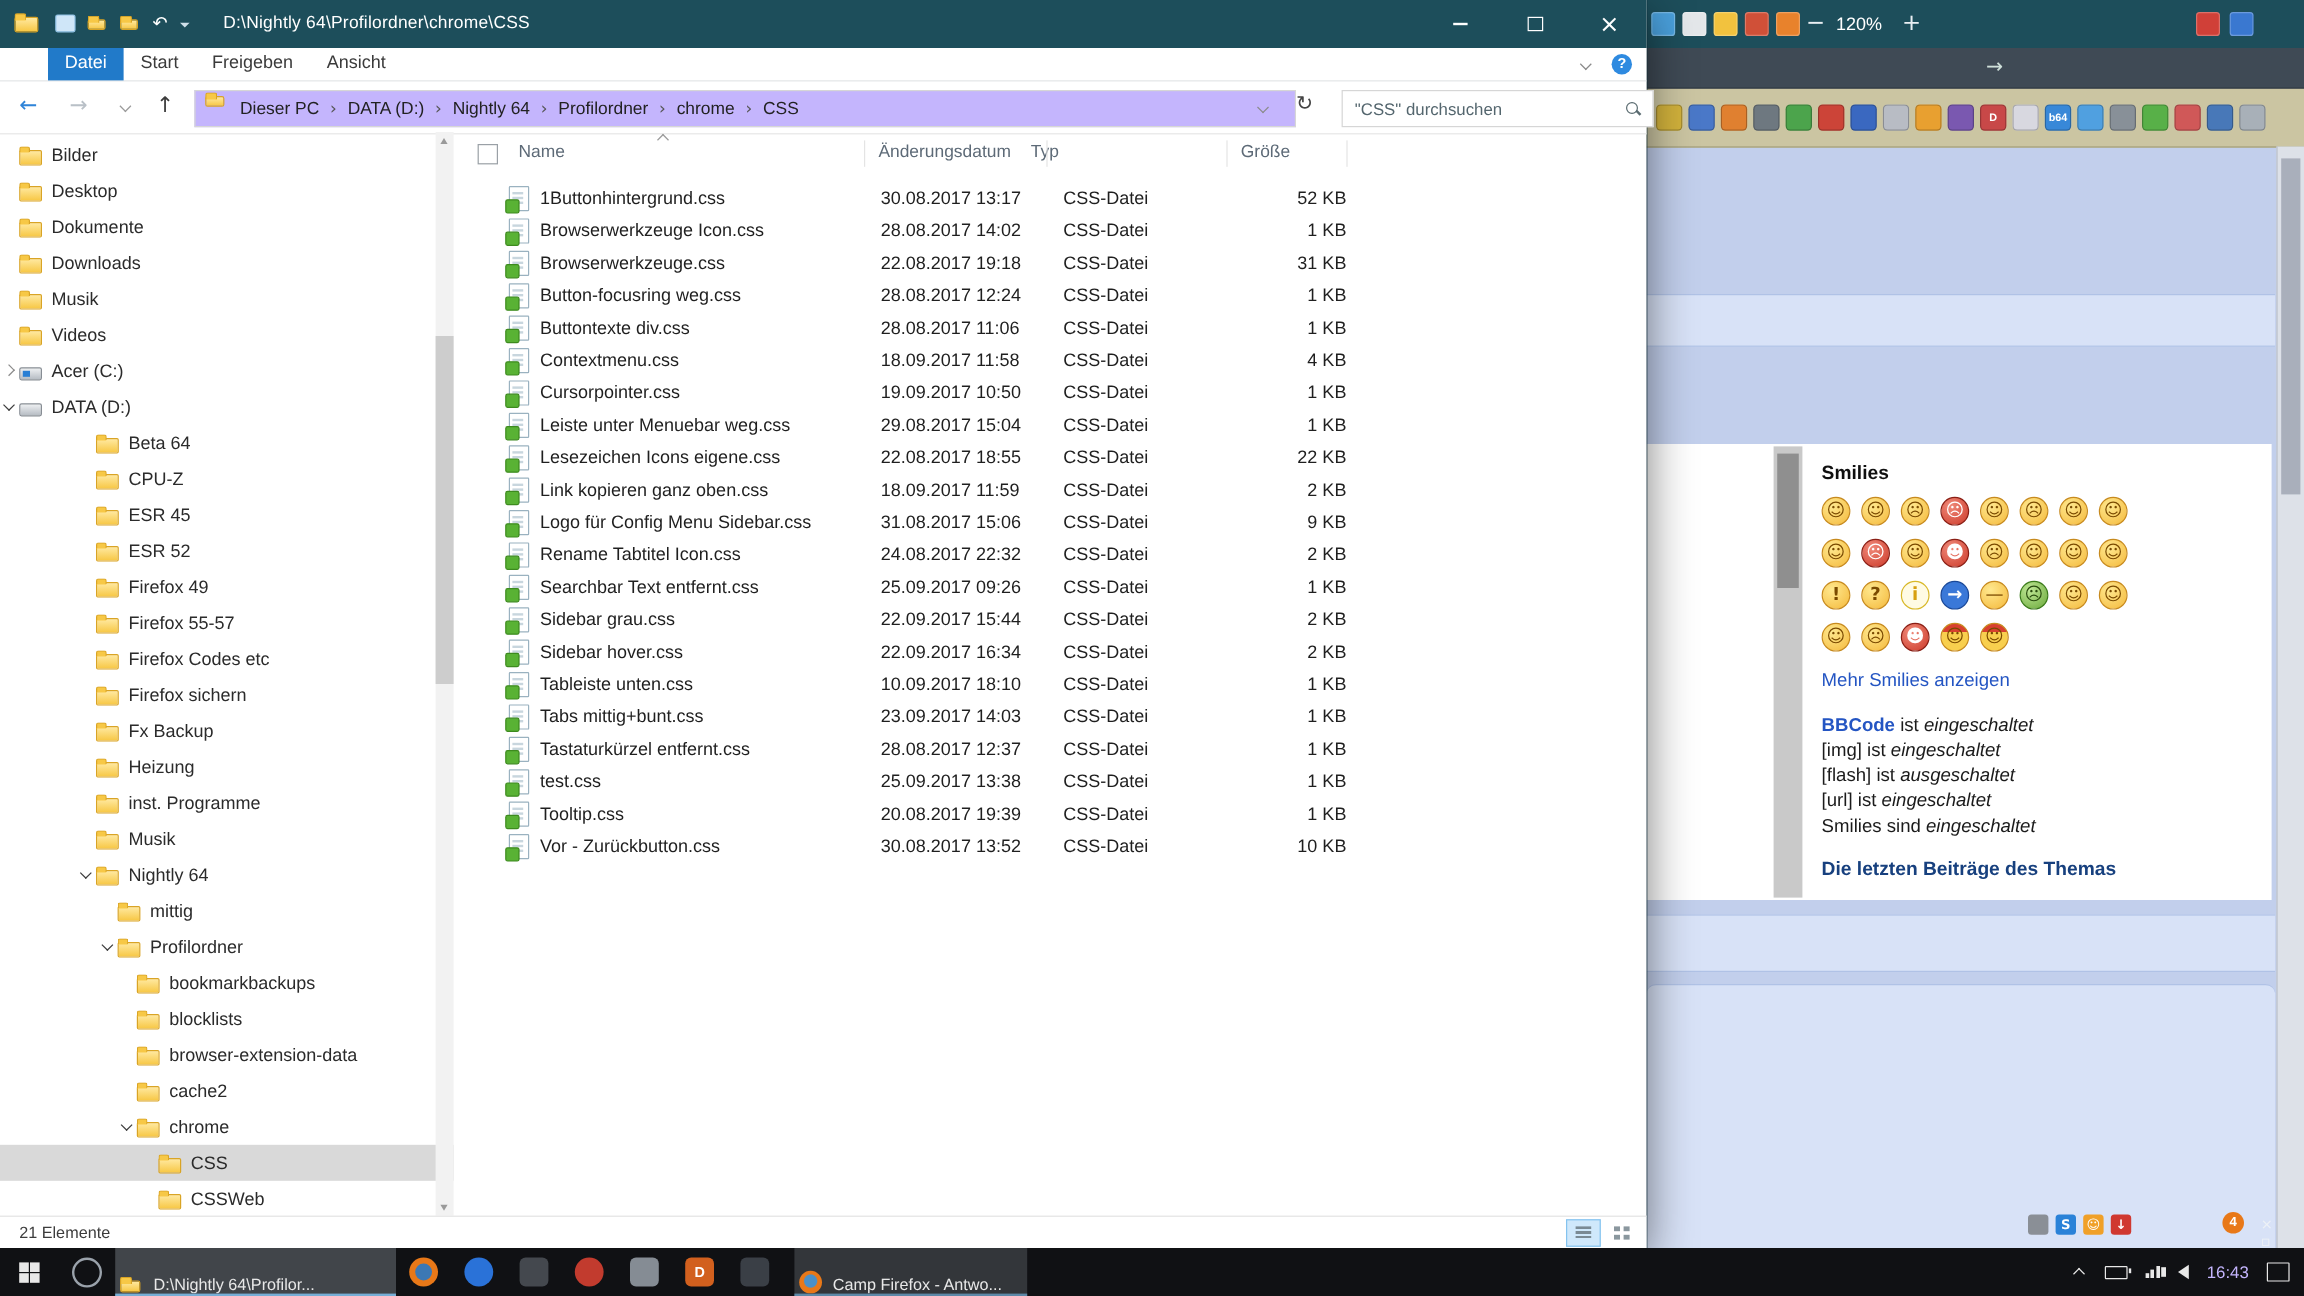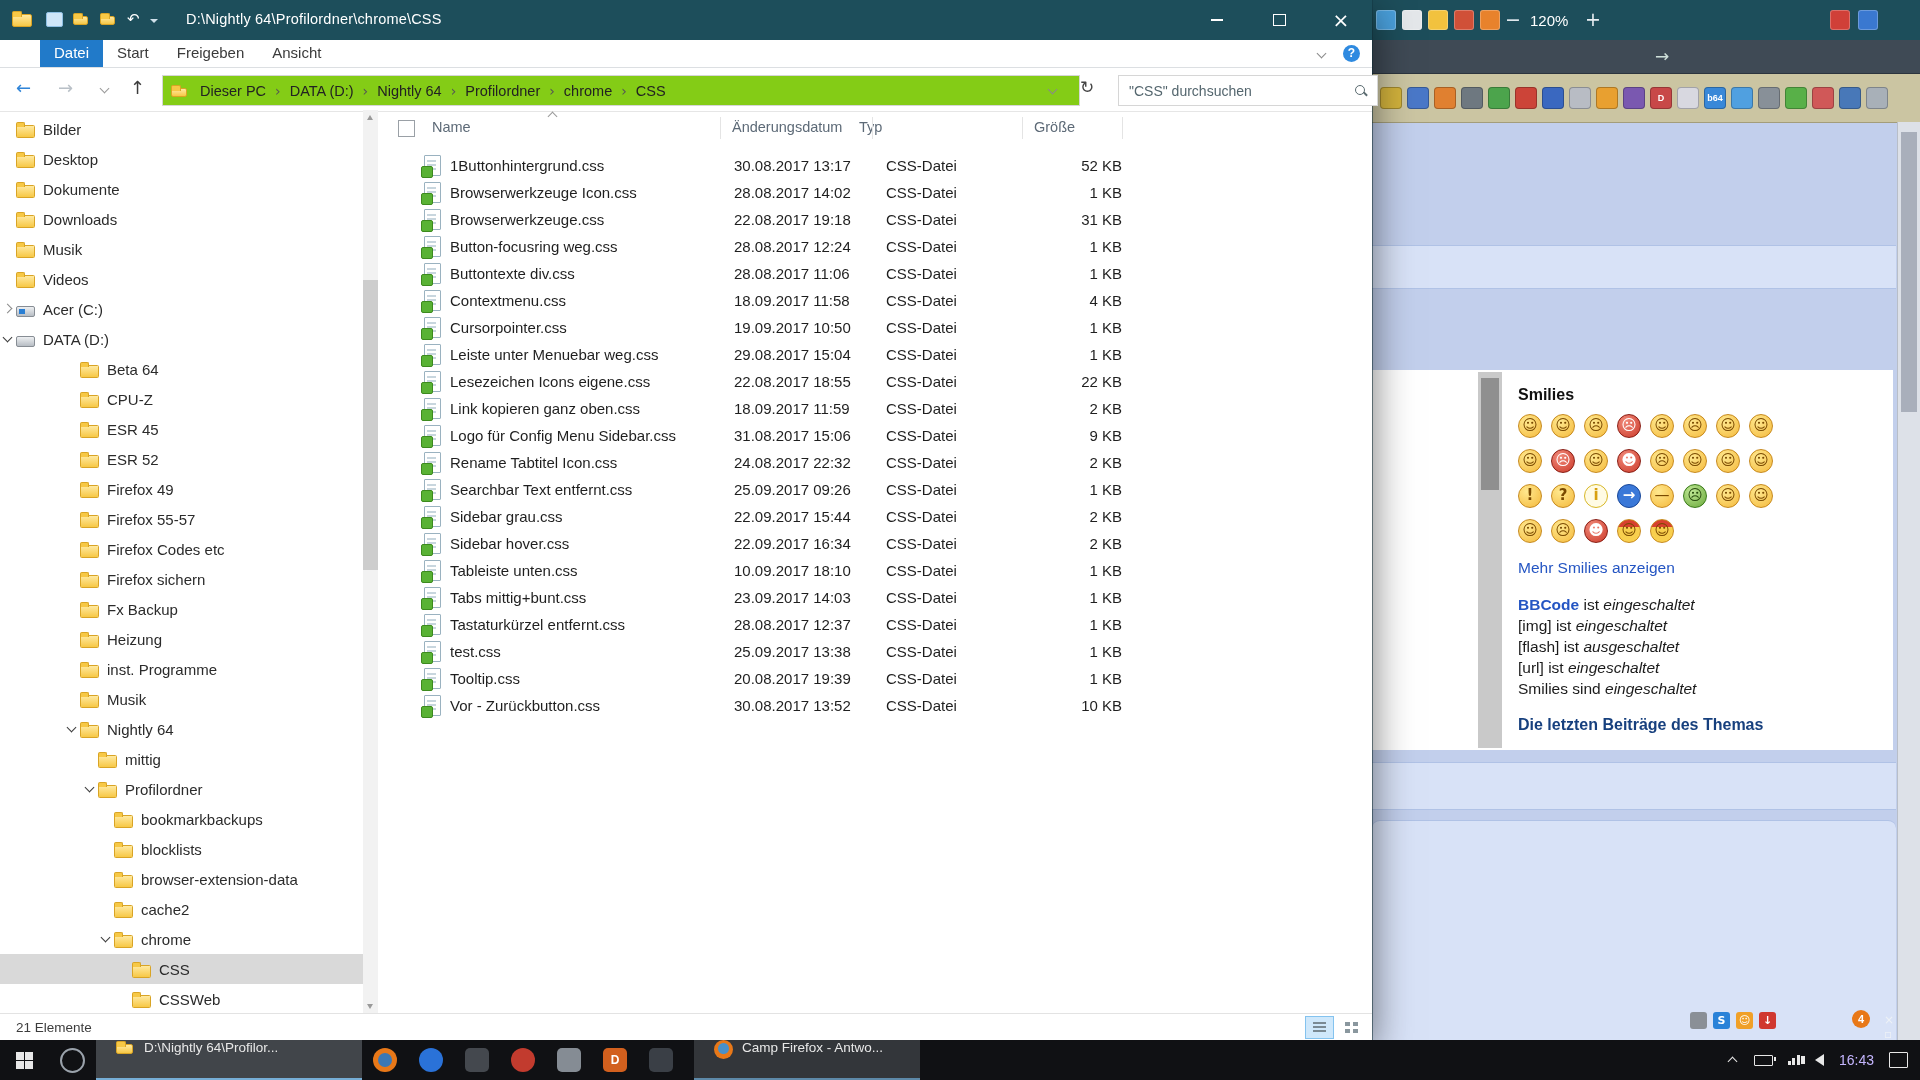--- a/index.html
+++ b/index.html
@@ -83,21 +83,21 @@
   .rib-chev::before{content:"";position:absolute;left:1px;top:1px;width:6px;height:6px;border-right:1.5px solid #8a8a8a;border-bottom:1.5px solid #8a8a8a;transform:rotate(45deg)}
   .help-btn{width:17px;height:17px;border-radius:50%;background:#2e8ae0;color:#fff;font-size:12px;font-weight:bold;text-align:center;line-height:17px}
 
   .ex-address{position:relative;height:43px;background:#fff;border-bottom:1px solid #e6e6e6}
   .nav-arrow{position:absolute;top:9px;font-size:18px}
   .a-back{left:16px;color:#2f84d8}
   .a-fwd{left:58px;color:#b9c0c7}
   .a-dd{position:absolute;left:100px;top:17px;width:10px;height:10px}
   .a-dd::before{content:"";position:absolute;left:1px;top:0;width:6px;height:6px;border-right:1.5px solid #9a9a9a;border-bottom:1.5px solid #9a9a9a;transform:rotate(45deg)}
   .a-up{left:130px;color:#3c3c3c}
-  .crumb-bar{position:absolute;left:162px;top:7px;width:908px;height:29px;border:1px solid #d6d6d6;background:#84cc16;display:flex;align-items:center;padding-left:8px;font-size:14.5px;color:#222}
+  .crumb-bar{position:absolute;left:162px;top:7px;width:908px;height:29px;border:1px solid #d6d6d6;background:#c4b5fd;display:flex;padding-left:8px;font-size:14.5px;color:#222}
   .crumb-folder{width:18px;height:14px;position:relative;margin-right:4px;flex:none}
   .crumbs{display:flex;align-items:center}
   .crumb-item{display:flex;align-items:center}
   .crumb-label{padding:0 7px;white-space:nowrap}
   .crumb-sep{color:#555;font-size:14px;padding:0 2px}
   .crumb-item:last-of-type .crumb-sep{display:none}
   .crumb-dd{position:absolute;left:1048px;top:18px;width:10px;height:10px}
   .crumb-dd::before{content:"";position:absolute;left:1px;top:0;width:6px;height:6px;border-right:1.5px solid #8a8a8a;border-bottom:1.5px solid #8a8a8a;transform:rotate(45deg)}
   .refresh{position:absolute;left:1080px;top:9px;font-size:17px;color:#444}
   .search-box{position:absolute;left:1118px;top:7px;width:238px;height:29px;border:1px solid #d6d6d6;display:flex;align-items:center;padding:0 10px;font-size:14px;color:#54666e;background:#fff}
@@ -155,21 +155,21 @@
   .vbtn[data-active="true"]{background:#cfe8fb;border-color:#84c3ef}
   .g-details{width:13px;height:11px;background:repeating-linear-gradient(#7a8a94 0 2px,transparent 2px 4px)}
   .g-thumbs{width:13px;height:11px;background:linear-gradient(#8a979e,#8a979e) 0 0/5px 4px no-repeat,linear-gradient(#8a979e,#8a979e) 8px 0/5px 4px no-repeat,linear-gradient(#8a979e,#8a979e) 0 7px/5px 4px no-repeat,linear-gradient(#8a979e,#8a979e) 8px 7px/5px 4px no-repeat}
 
   
   #taskbar{position:absolute;left:0;top:1040px;width:1920px;height:40px;background:#101114;display:flex;align-items:stretch;z-index:10}
   .tb-slot{width:48px;display:flex;align-items:center;justify-content:center;flex:none}
   .start-logo{width:17px;height:17px;display:grid;grid-template-columns:8px 8px;grid-template-rows:8px 8px;gap:1px}
   .start-logo i{background:#e8e8e8}
   .cortana{width:21px;height:21px;border:2px solid #9aa2ab;border-radius:50%}
-  .win-task-btn{display:flex;align-items:flex-start;gap:9px;padding:0 20px;background:#41454a;border-bottom:2px solid #76aed6;width:226px;color:#e8e8e8;font-size:13.5px;white-space:nowrap;overflow:hidden;flex:none}
+  .win-task-btn{display:flex;align-items:flex-end;gap:9px;padding:0 4px;background:#41454a;border-bottom:2px solid #76aed6;width:226px;color:#e8e8e8;font-size:13.5px;white-space:nowrap;overflow:hidden;flex:none}
   .win-task-btn .mini-folder{width:19px;height:15px;position:relative;flex:none}
   .win-task-btn.second{background:#33363a;border-bottom-color:#5d89a8;width:186px;margin-left:10px}
   .ff-mini{width:19px;height:19px;border-radius:50%;background:radial-gradient(circle at 50% 45%,#4a90c8 0 5px,#e87818 6px);flex:none}
   .pinned{display:flex}
   .pin-slot{width:46px;display:flex;align-items:center;justify-content:center;flex:none}
   .pin-ico{width:24px;height:24px;position:relative;color:#fff;font-size:12px;font-weight:bold;text-align:center;line-height:24px}
   .pin-ico[data-shape="circle"],.pin-ico[data-shape="ff"]{border-radius:50%}
   .pin-ico[data-shape="square"]{border-radius:5px}
   .pin-ico[data-shape="ff"]::before{content:"";position:absolute;inset:5px;background:#3c78b4;border-radius:50%}
   .tray{margin-left:auto;display:flex;align-items:center;gap:15px;padding-right:12px;color:#c4b5fd}

